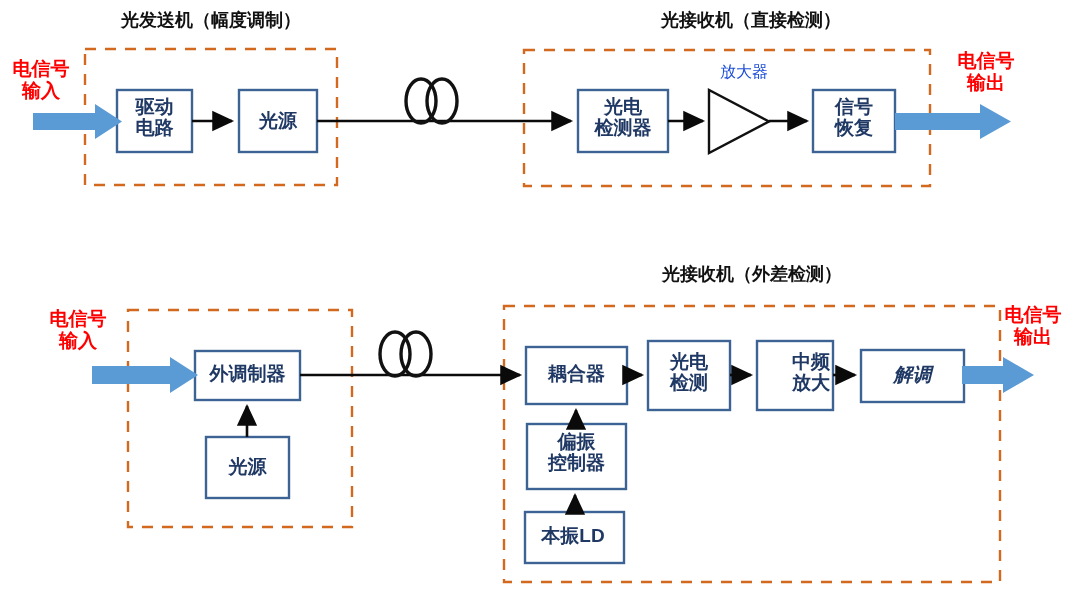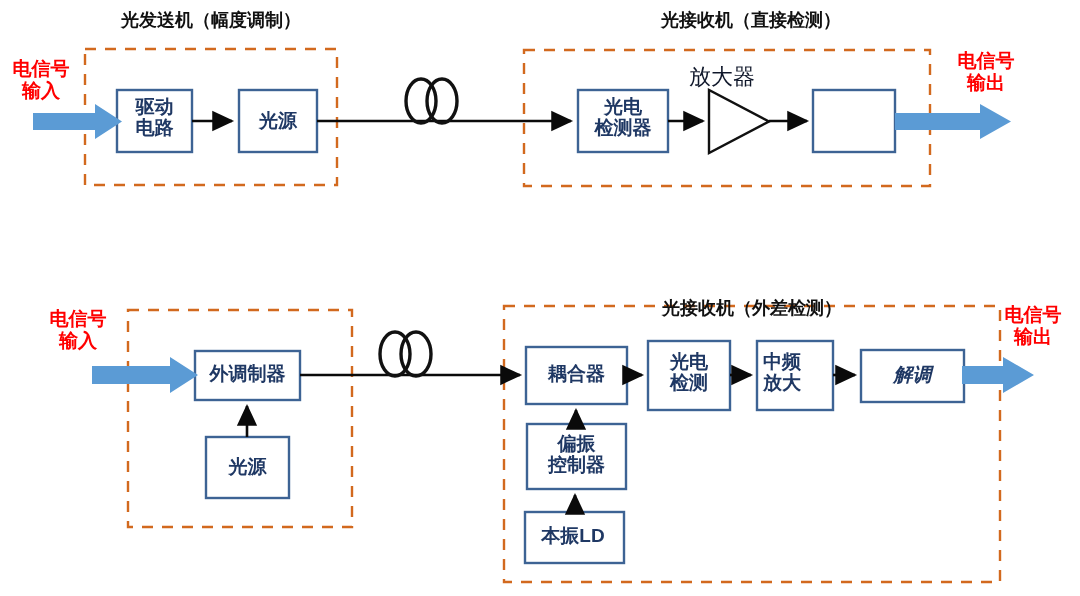--- a/index.html
+++ b/index.html
@@ -15,22 +15,22 @@
   .amp-tri{fill:#ffffff;stroke:#111111;stroke-width:2.4;}
   .barrow{fill:#5B9BD5;}
 
   .lbl{position:absolute;pointer-events:none;}
   .blk-text{color:#1F3864;font-weight:bold;text-align:center;
             line-height:1.12;font-size:19px;white-space:pre-line;}
   .sect-title{color:#111111;font-weight:bold;font-size:18px;
               text-align:center;white-space:nowrap;}
   .red-text{color:#FF0000;font-weight:bold;font-size:19px;
             text-align:center;line-height:1.18;white-space:pre-line;}
-  .amp-label{color:#0f172a;font-weight:normal;font-size:22px;
-             text-align:left;white-space:nowrap;}
+  .amp-label{color:#1d4ed8;font-weight:normal;font-size:16px;
+             text-align:center;white-space:nowrap;}
 </style>
 </head>
 <body>
 
 <div id="stage">
 
   <svg id="canvas" viewBox="0 0 1080 596" xmlns="http://www.w3.org/2000/svg">
     <defs>
       <marker id="ah" markerWidth="9" markerHeight="9" refX="7.6" refY="4.5" orient="auto" markerUnits="strokeWidth">
         <path d="M0,0.6 L8.4,4.5 L0,8.4 z" fill="#0a0a0a"></path>
@@ -94,40 +94,42 @@
   </svg>
 
   <div class="lbl sect-title" style="left:85px;top:8px;width:252px;">光发送机（幅度调制）</div>
   <div class="lbl sect-title" style="left:548px;top:8px;width:406px;">光接收机（直接检测）</div>
 
   <div class="lbl blk-text" style="left:117px;top:96px;width:75px;">驱动
 电路</div>
   <div class="lbl blk-text" style="left:239px;top:110px;width:78px;">光源</div>
   <div class="lbl blk-text" style="left:578px;top:96px;width:90px;">光电
 检测器</div>
+  <div class="lbl blk-text" style="left:813px;top:96px;width:82px;">信号
+恢复</div>
 
   <div class="lbl amp-label" style="left:689px;top:62px;width:110px;">放大器</div>
 
   <div class="lbl red-text" style="left:1px;top:58px;width:80px;">电信号
 输入</div>
   <div class="lbl red-text" style="left:941px;top:50px;width:90px;">电信号
 输出</div>
 
-  <div class="lbl sect-title" style="left:504px;top:262px;width:496px;margin-top:34px;">光接收机（外差检测）</div>
+  <div class="lbl sect-title" style="left:504px;top:262px;width:496px;">光接收机（外差检测）</div>
 
   <div class="lbl blk-text" style="left:195px;top:363px;width:105px;">外调制器</div>
   <div class="lbl blk-text" style="left:206px;top:456px;width:83px;">光源</div>
 
   <div class="lbl blk-text" style="left:526px;top:363px;width:101px;">耦合器</div>
   <div class="lbl blk-text" style="left:648px;top:351px;width:82px;">光电
 检测</div>
-  <div class="lbl blk-text" style="left:748px;top:351px;width:68px;">中频
+  <div class="lbl blk-text" style="left:777px;top:351px;width:68px;">中频
 放大</div>
   <div class="lbl blk-text" style="left:861px;top:364px;width:103px;font-style:italic;">解调</div>
-  <div class="lbl blk-text" style="left:527px;top:433px;width:99px;">偏振
+  <div class="lbl blk-text" style="left:527px;top:433px;width:99px;font-family:Liberation Mono, monospace;">偏振
 控制器</div>
   <div class="lbl blk-text" style="left:525px;top:525px;width:96px;">本振LD</div>
 
   <div class="lbl red-text" style="left:33px;top:308px;width:90px;">电信号
 输入</div>
   <div class="lbl red-text" style="left:988px;top:304px;width:90px;">电信号
 输出</div>
 
 </div>
 

